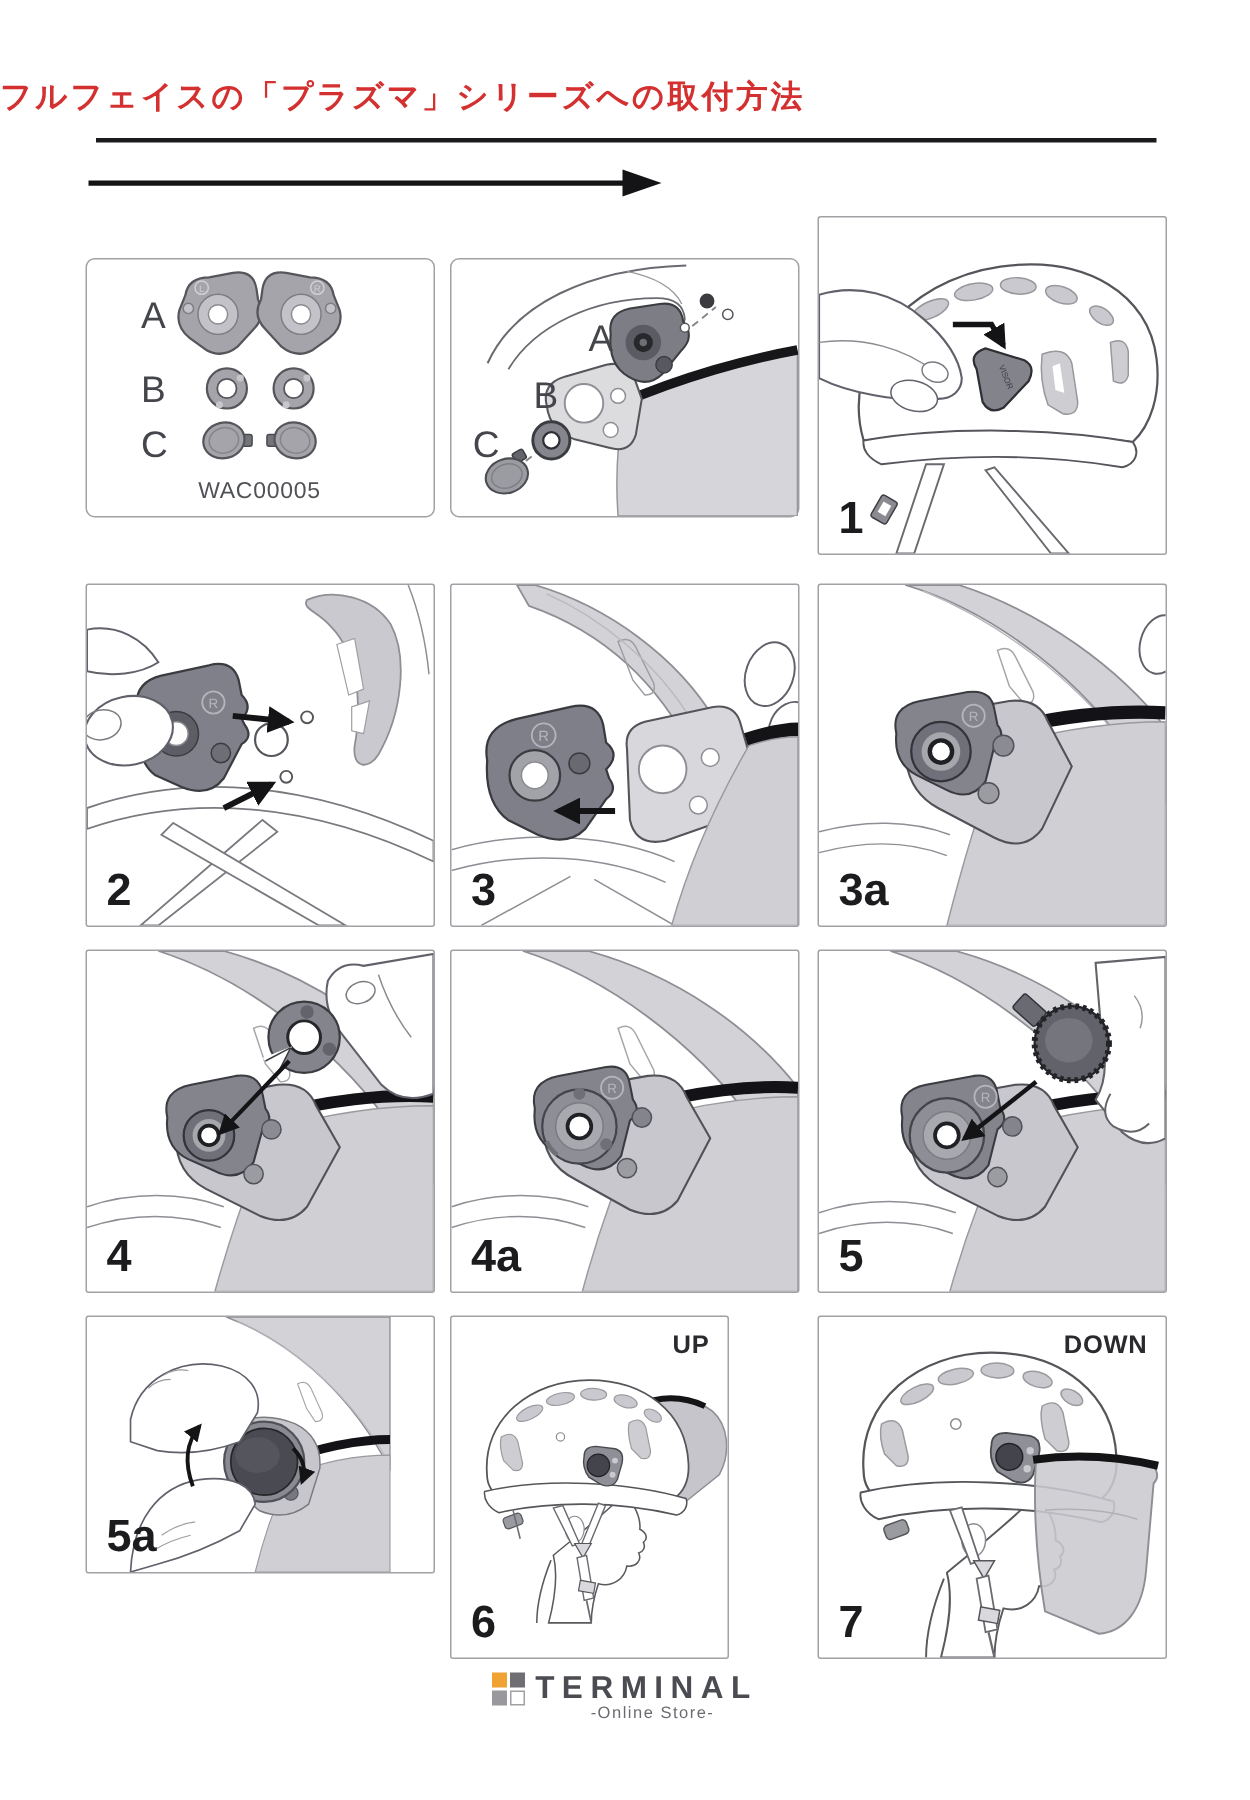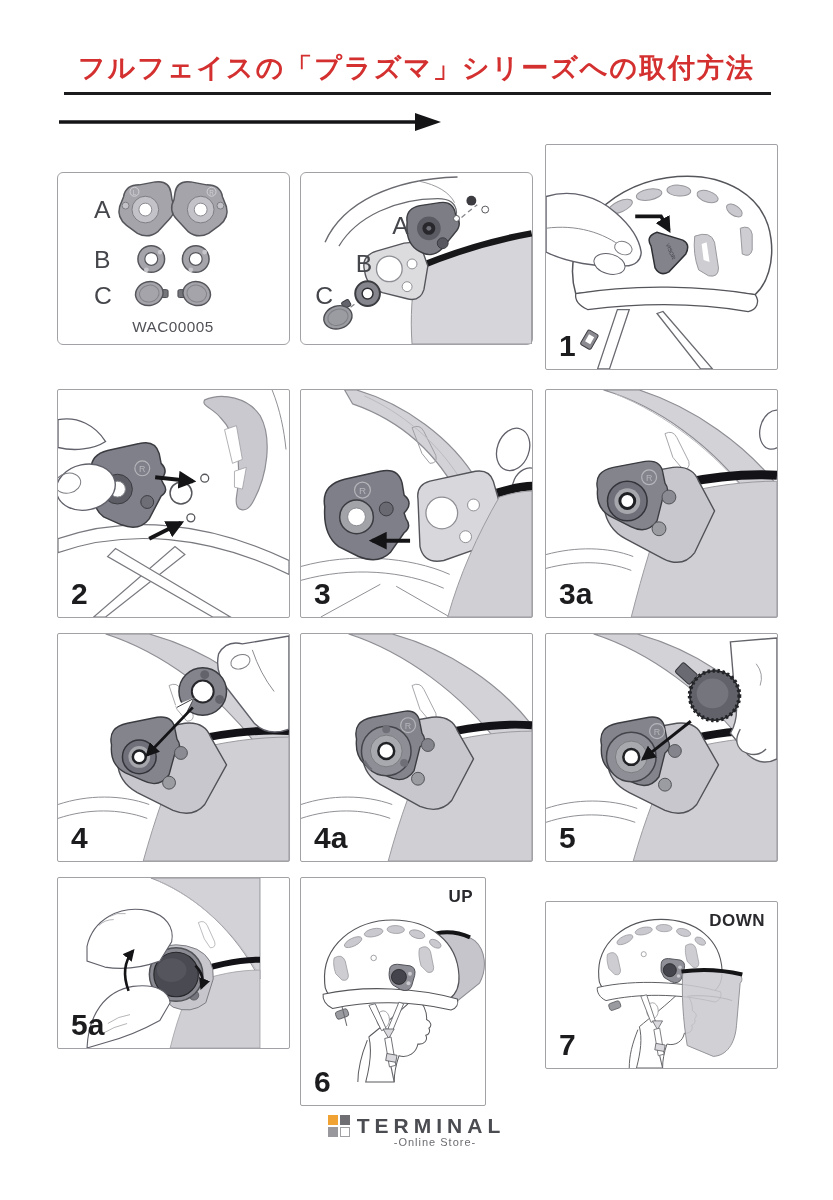--- a/index.html
+++ b/index.html
@@ -1,21 +1,21 @@
 <!DOCTYPE html>
 <html><head>
 <meta charset="utf-8">
 <style>
   * { margin:0; padding:0; box-sizing:border-box; }
   html,body { background:#ffffff; }
   .page { position:relative; width:833px; height:1200px; background:#fff;
           font-family:"Liberation Sans", sans-serif; overflow:hidden; }
 
-  .title { position:absolute; top:50px; left:0; width:100%; text-align:center;
-           font-size:27px; font-weight:600; letter-spacing:2px; color:#d43030; }
+  .title { position:absolute; top:50px; left:0; width:100%; text-align:left;
+           font-size:21px; font-weight:600; letter-spacing:2px; color:#d43030; }
   .title-underline { position:absolute; left:64px; right:62px; top:92px; height:3px; background:#1b1b1d; }
   .flow-arrow { position:absolute; left:57px; top:110px; }
 
   .panel { position:absolute; background:#fff; border:1px solid #a2a2a6; border-radius:2px; }
   .panel.r0 { border-radius:6px; }
   .panel > svg { display:block; width:100%; height:100%; }
   .step-num { position:absolute; left:13px; bottom:6px; font-size:30px; font-weight:bold; color:#1c1c1f; }
   .pos-label { position:absolute; top:9px; right:12px; font-size:17px; font-weight:bold;
                color:#2a2a2e; letter-spacing:.5px; }
 
@@ -390,21 +390,21 @@
       <path d="M106 174 L112 210 L120 208 L114 172 Z" fill="#fff" stroke="#6a6b70" stroke-width="1.2"></path>
       <rect x="108" y="194" width="13" height="9" transform="rotate(10 114 198)" fill="#d9d9dd" stroke="#55565a"></rect>
       <path d="M114 210 L118 229" fill="none" stroke="#6a6b70" stroke-width="1.5"></path>
       <rect x="44" y="138" width="16" height="10" rx="3" transform="rotate(-20 52 143)" fill="#9a9aa1" stroke="#55565a"></rect>
       <path d="M52 134 L58 158" fill="none" stroke="#6a6b70" stroke-width="1.3"></path>
     </svg>
     <div class="pos-label">UP</div>
     <div class="step-num">6</div>
   </div>
 
-  <div class="panel" style="left:545px; top:877px; width:233px; height:168px;margin-top:24px;">
+  <div class="panel" style="left:545px; top:877px; width:233px; height:229px;">
     <svg viewBox="0 0 233 229">
       <path d="M146 120 C154 128 160 140 159 150 C165 153 166 158 162 161 C164 165 162 169 158 170 C161 176 156 182 148 181 C146 192 136 199 124 196 C120 208 118 218 118 229 L82 229 C88 206 90 188 86 172 C100 160 124 142 146 120 Z" fill="#fff" stroke="#595a5e" stroke-width="1.3"></path>
       <path d="M84 176 C76 196 72 212 72 229" fill="none" stroke="#595a5e" stroke-width="1.3"></path>
       <ellipse cx="104" cy="150" rx="8" ry="11" fill="#fff" stroke="#8a8b90"></ellipse>
       <path d="M30 104 C26 56 68 24 116 24 C164 24 198 52 200 94 C201 108 196 118 188 124 C132 114 76 114 42 124 C34 119 30 112 30 104 Z" fill="#fff" stroke="#55565a" stroke-width="1.5"></path>
       <path d="M28 118 C80 106 150 110 198 124 C200 130 197 136 190 138 C140 126 84 126 40 136 C31 132 27 124 28 118 Z" fill="#fff" stroke="#55565a" stroke-width="1.3"></path>
       <g fill="#c9c9cf" stroke="#9a9a9f">
         <ellipse cx="66" cy="52" rx="12" ry="5" transform="rotate(-26 66 52)"></ellipse>
         <ellipse cx="92" cy="40" rx="12" ry="5" transform="rotate(-12 92 40)"></ellipse>
         <ellipse cx="120" cy="36" rx="11" ry="5" transform="rotate(2 120 36)"></ellipse>

